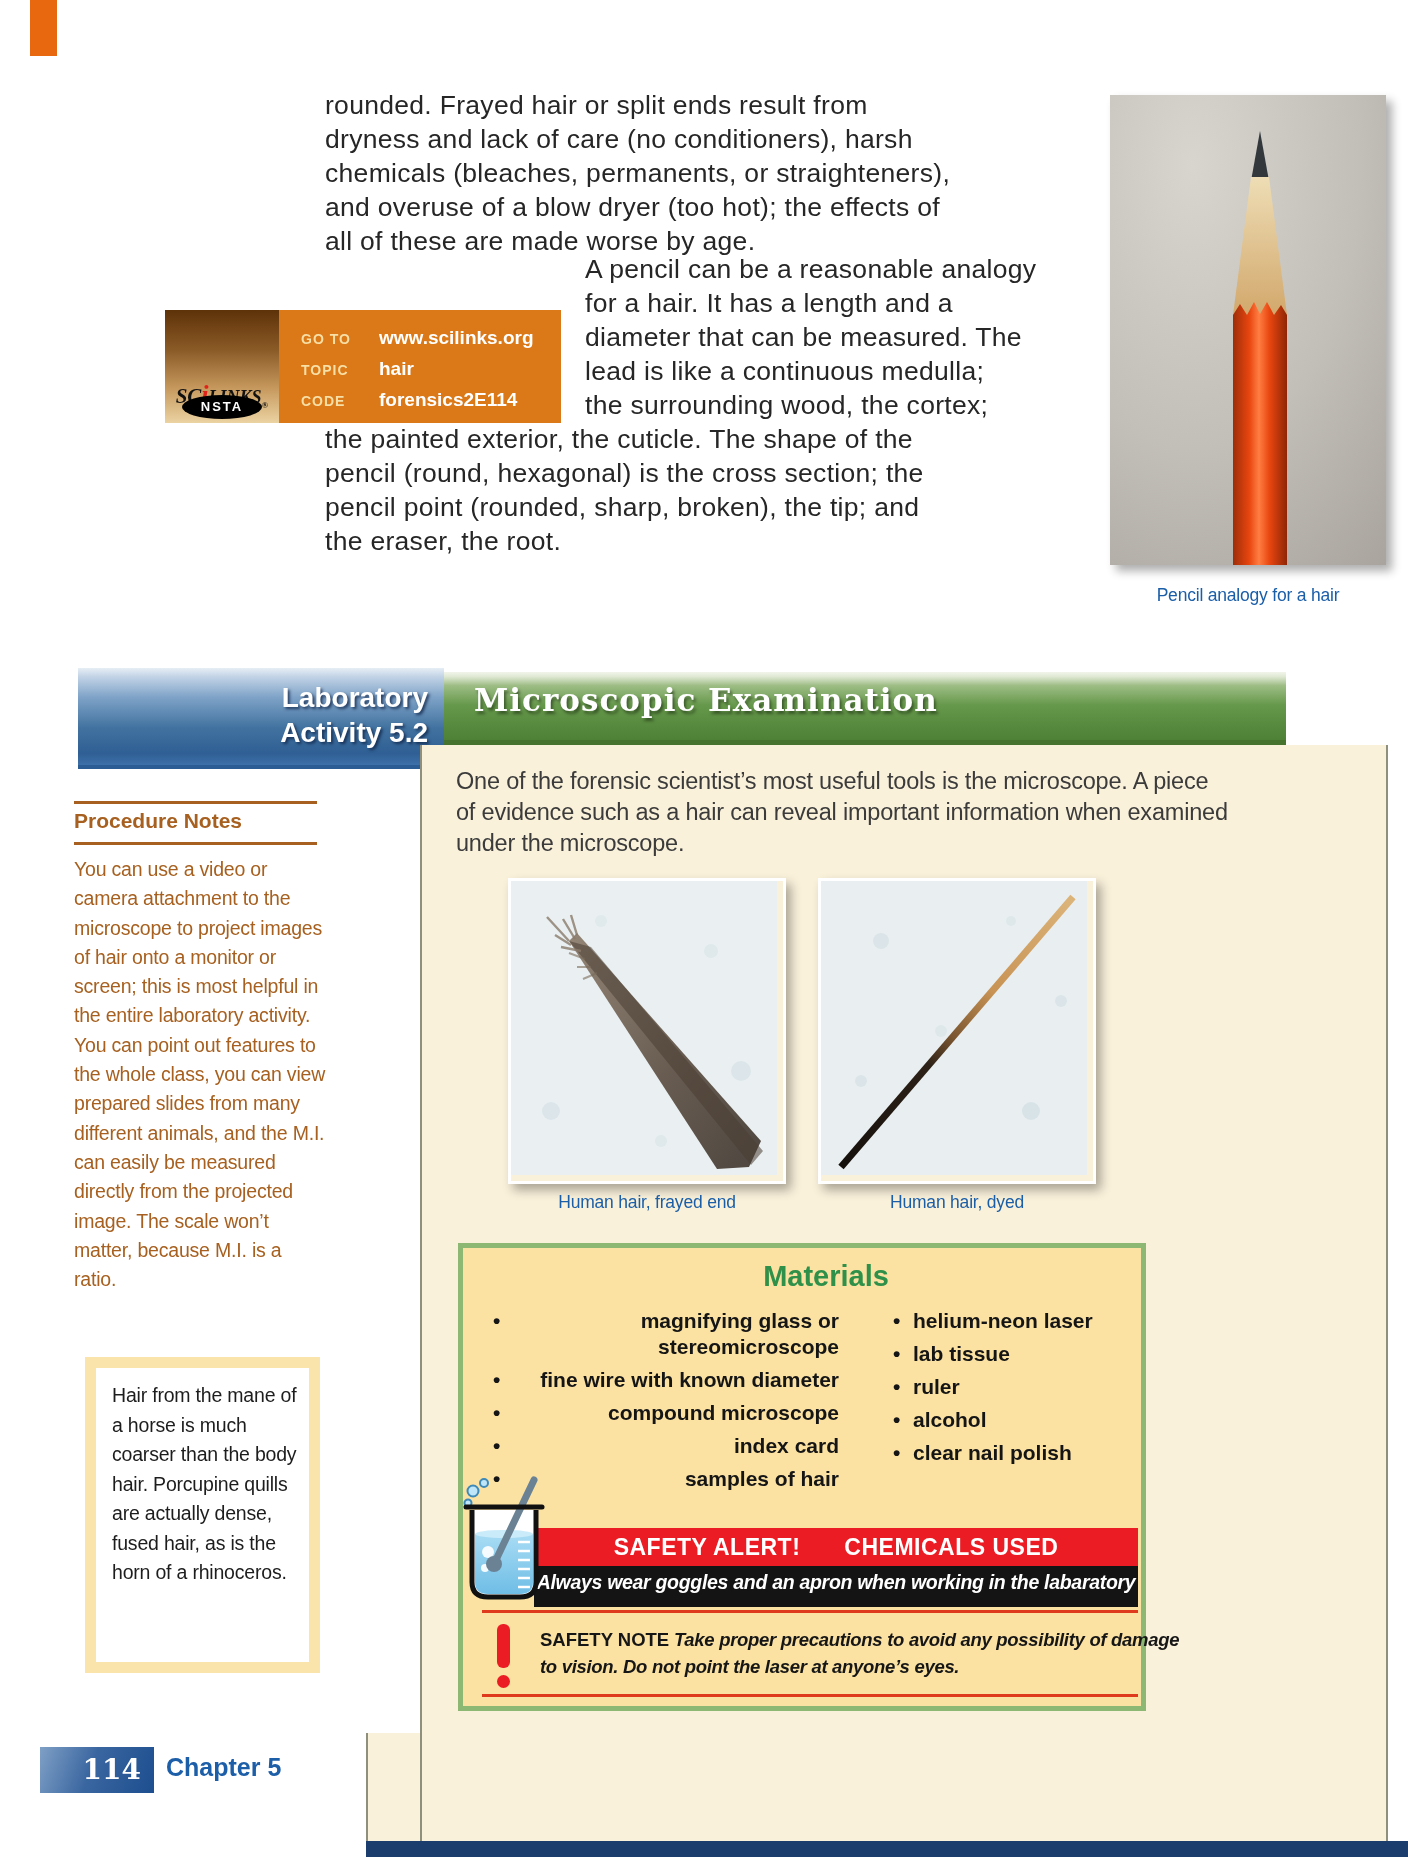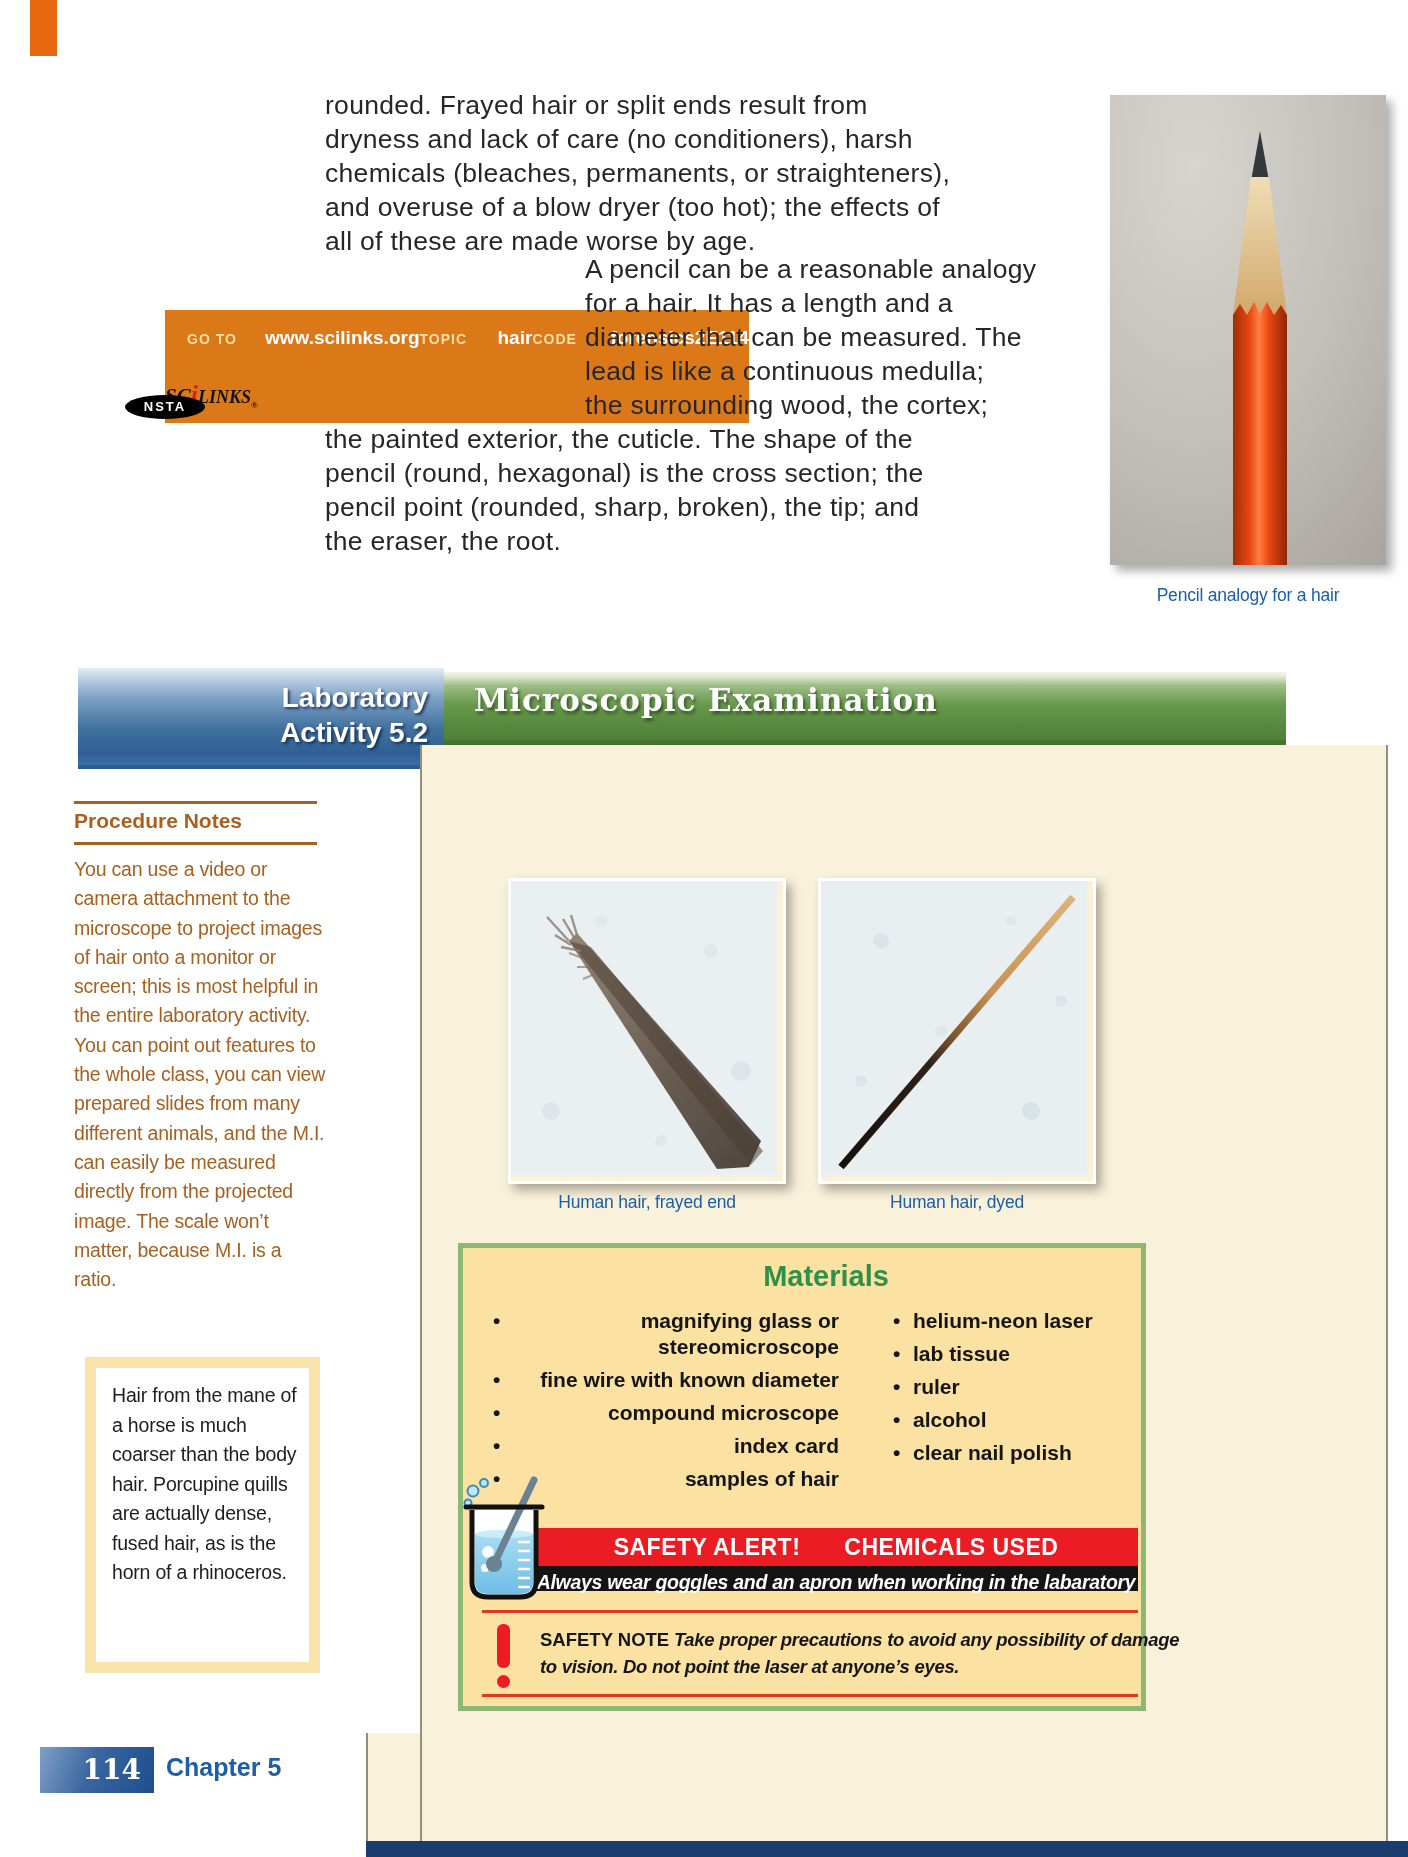--- a/index.html
+++ b/index.html
@@ -21,21 +21,21 @@
   .sci-logo-cell{width:114px;height:100%;position:relative;
       background:linear-gradient(180deg,#5E3209 0%,#8A5A26 35%,#C79A5F 70%,#EBD3A2 100%);}
   .sci-logo{position:absolute;left:0;right:0;top:34px;text-align:center;color:#111;
       font-family:"Liberation Serif",serif;font-style:italic;font-weight:bold;font-size:21px;margin-top:36px;}
   .sci-logo .i{color:#E0231A;font-size:26px;}
   .sci-logo .links{font-size:18px;}
   .sci-logo .reg{font-size:9px;vertical-align:bottom;}
   .nsta{position:absolute;left:50%;transform:translateX(-50%);bottom:4px;width:80px;height:24px;
       background:#000;border-radius:50%;color:#fff;font-size:13px;font-weight:bold;
       letter-spacing:2px;text-align:center;line-height:24px;}
-  .sci-rows{flex:1;background:#DB7918;display:flex;flex-direction:row;
+  .sci-rows{flex:1;background:#DB7918;display:flex;flex-direction:column;
       justify-content:space-between;padding:17px 0 12px 22px;box-sizing:border-box;}
   .sci-row{display:flex;align-items:baseline;}
   .sci-label{width:78px;font-size:14px;font-weight:bold;color:#F7DFA6;letter-spacing:1px;}
   .sci-value{font-size:19px;font-weight:bold;color:#ffffff;}
 
   
   .pencil-fig{left:1110px;top:95px;width:276px;height:470px;box-shadow:6px 6px 9px rgba(0,0,0,.32);}
   .pencil-caption{left:1110px;top:585px;width:276px;text-align:center;color:#1A5EA8;
       font-size:17.5px;letter-spacing:-.2px;}
 
@@ -78,21 +78,21 @@
   .mat-col1{left:28px;width:348px;text-align:right;}
   .mat-col2{left:428px;width:245px;}
   .mat-col li{position:relative;padding-left:22px;margin-bottom:7px;}
   .mat-col li::before{content:"•";position:absolute;left:2px;top:0;}
 
   .beaker{left:458px;top:1476px;width:92px;height:127px;}
 
   .red-banner{left:534px;top:1528px;width:604px;height:38px;background:#EC1C24;
       display:flex;align-items:center;justify-content:center;gap:44px;
       color:#fff;font-weight:bold;font-size:23px;letter-spacing:.5px;}
-  .black-banner{left:534px;top:1566px;width:604px;height:25px;background:#141414;
+  .black-banner{left:534px;top:1566px;width:604px;height:41px;background:#141414;
       color:#fff;font-weight:bold;font-style:italic;font-size:19.5px;text-align:center;
       line-height:33px;letter-spacing:-.3px;}
   .red-rule{left:482px;width:656px;height:3px;background:#E03A1C;}
   .rule-a{top:1610px;} .rule-b{top:1694px;}
 
   .excl{left:497px;top:1624px;width:14px;height:66px;}
   .excl .bar{position:absolute;left:0;top:0;width:13px;height:44px;border-radius:6px;background:#EC1C24;}
   .excl .dot{position:absolute;left:0;top:51px;width:13px;height:13px;border-radius:50%;background:#EC1C24;}
   .safety-note{left:540px;top:1626px;width:660px;color:#161616;font-size:18.5px;
       line-height:27px;font-style:italic;font-weight:bold;letter-spacing:-.3px;}
@@ -196,20 +196,23 @@
     <div>Activity 5.2</div>
   </div>
 
   <div class="abs section-bar">
     <h2 class="section-title">Microscopic Examination</h2>
   </div>
 
   <div class="abs cream-panel"></div>
   <div class="abs cream-sliver"></div>
 
+  <div class="abs ms-intro lines">One of the forensic scientist’s most useful tools is the microscope. A piece
+of evidence such as a hair can reveal important information when examined
+under the microscope.</div>
 
   <div class="abs photo photo1">
     <svg width="266" height="294" viewBox="0 0 266 294">
       <rect width="266" height="294" fill="#EAF0F2"></rect>
       <circle cx="40" cy="230" r="9" fill="#DCE6EA"></circle>
         <circle cx="200" cy="70" r="7" fill="#DFE8EB"></circle>
       <circle cx="230" cy="190" r="10" fill="#DCE6EA"></circle>
         <circle cx="90" cy="40" r="6" fill="#E0E9EC"></circle>
       <circle cx="150" cy="260" r="6" fill="#DFE8EB"></circle>
       <defs>

